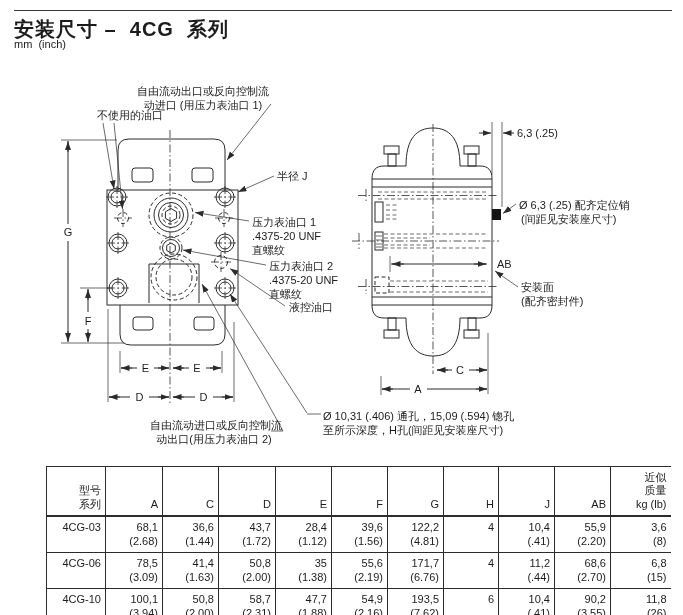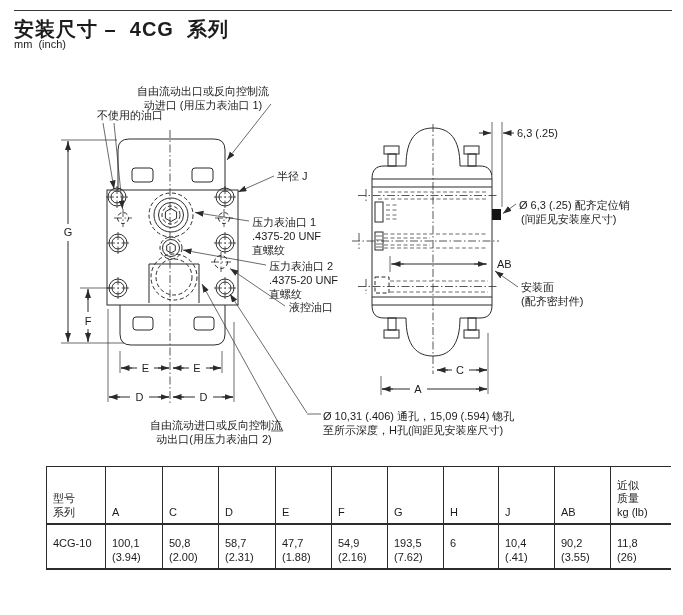--- a/index.html
+++ b/index.html
@@ -14,21 +14,21 @@
   svg text{font-family:"Liberation Sans","DejaVu Sans",sans-serif;font-size:11px;fill:#1c1c1c;}
   .dwg{stroke:#2b2b2b;stroke-width:1;fill:none;}
   .thin{stroke:#2b2b2b;stroke-width:0.7;fill:none;}
   .dash{stroke-dasharray:4 2.5;}
   .cl{stroke-dasharray:8 2.5 1.5 2.5;stroke-width:0.8;}
   .fill{fill:#141414;stroke:none;}
   table.spec{position:absolute;left:46px;top:466px;width:624px;border-collapse:collapse;
        table-layout:fixed;font-size:11px;line-height:1.22;
        border-top:1.6px solid #2b2b2b;border-bottom:2.5px solid #2b2b2b;}
   table.spec th, table.spec td{border-left:1px solid #2b2b2b;white-space:pre-line;
-       font-weight:normal;text-align:left;padding:12px 4px 4px 6px;}
+       font-weight:normal;text-align:right;padding:4px 4px 4px 6px;}
   table.spec thead th{vertical-align:bottom;border-bottom:2px solid #2b2b2b;height:38px;}
   table.spec td{vertical-align:top;border-top:1px solid #2b2b2b;height:27px;}
 </style>
 </head>
 <body>
 
 <div class="hdr-rule"></div>
 <div class="page-title">安装尺寸 –  4CG  系列</div>
 <div class="units">mm  (inch)</div>
 
@@ -344,20 +344,64 @@
       <th>H</th>
       <th>J</th>
       <th>AB</th>
       <th>近似
 质量
 kg  (lb)</th>
     </tr>
   </thead>
   <tbody>
     <tr>
+      <td>4CG-03</td>
+      <td>68,1
+(2.68)</td>
+      <td>36,6
+(1.44)</td>
+      <td>43,7
+(1.72)</td>
+      <td>28,4
+(1.12)</td>
+      <td>39,6
+(1.56)</td>
+      <td>122,2
+(4.81)</td>
+      <td>4</td>
+      <td>10,4
+(.41)</td>
+      <td>55,9
+(2.20)</td>
+      <td>3,6
+(8)</td>
+    </tr>
+    <tr>
+      <td>4CG-06</td>
+      <td>78,5
+(3.09)</td>
+      <td>41,4
+(1.63)</td>
+      <td>50,8
+(2.00)</td>
+      <td>35
+(1.38)</td>
+      <td>55,6
+(2.19)</td>
+      <td>171,7
+(6.76)</td>
+      <td>4</td>
+      <td>11,2
+(.44)</td>
+      <td>68,6
+(2.70)</td>
+      <td>6,8
+(15)</td>
+    </tr>
+    <tr>
       <td>4CG-10</td>
       <td>100,1
 (3.94)</td>
       <td>50,8
 (2.00)</td>
       <td>58,7
 (2.31)</td>
       <td>47,7
 (1.88)</td>
       <td>54,9

